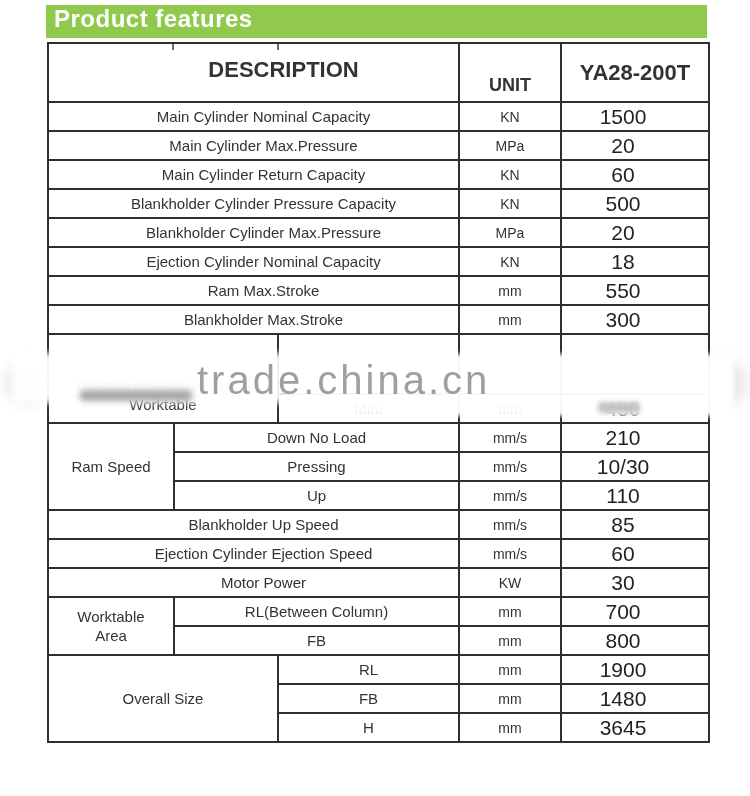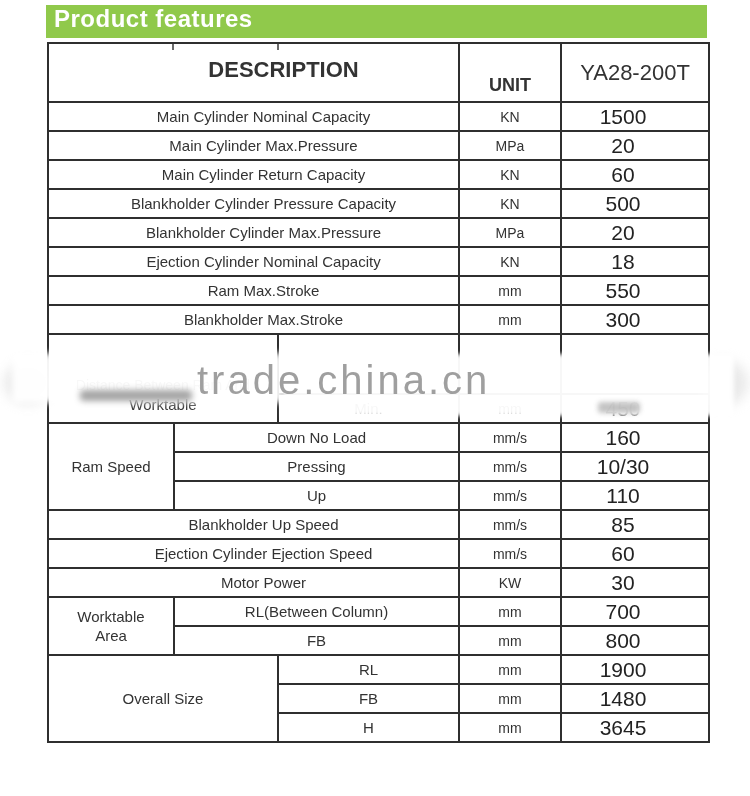--- a/index.html
+++ b/index.html
@@ -25,21 +25,21 @@
   td{
     border:2px solid var(--border,#2f2f2f);
     text-align:center;vertical-align:middle;
     font-size:15px;padding:0;overflow:hidden;color:var(--text,#333);
   }
   tr.r{height:29px;}
   tr.hdr{height:59px;}
   tr.rmax{height:60px;}
   .hdesc{font-size:22px;font-weight:bold;vertical-align:bottom;padding-bottom:18px;padding-left:60px;}
   .hunit{font-size:18px;font-weight:bold;vertical-align:bottom;padding-bottom:5px;}
-  .hmodel{font-size:22px;font-weight:normal;}
+  .hmodel{font-size:22px;font-weight:bold;}
   .desc{padding-left:20px;}
   .unit{font-size:14px;}
   .val{font-size:21px;padding-right:24px;color:#222;border-radius:13px;}
   .glabel{font-size:15px;line-height:19px;}
   .distance-label{vertical-align:bottom;padding-bottom:8px;}
   .dl1{color:#6f6f6f;filter:blur(0.4px);font-size:14px;}
   .dl2{font-size:15px;}
   
   .stub{position:absolute;width:2px;height:6px;background:#6a6a6a;top:44px;}
   
@@ -129,21 +129,21 @@
   </tr>
   <tr class="r">
     <td class="sub">Min.</td>
     <td class="unit">mm</td>
     <td class="val">450</td>
   </tr>
   <tr class="r">
     <td rowspan="3" class="glabel">Ram Speed</td>
     <td colspan="2">Down No Load</td>
     <td class="unit">mm/s</td>
-    <td class="val">160</td>
+    <td class="val">210</td>
   </tr>
   <tr class="r">
     <td colspan="2">Pressing</td>
     <td class="unit">mm/s</td>
     <td class="val">10/30</td>
   </tr>
   <tr class="r">
     <td colspan="2">Up</td>
     <td class="unit">mm/s</td>
     <td class="val">110</td>

